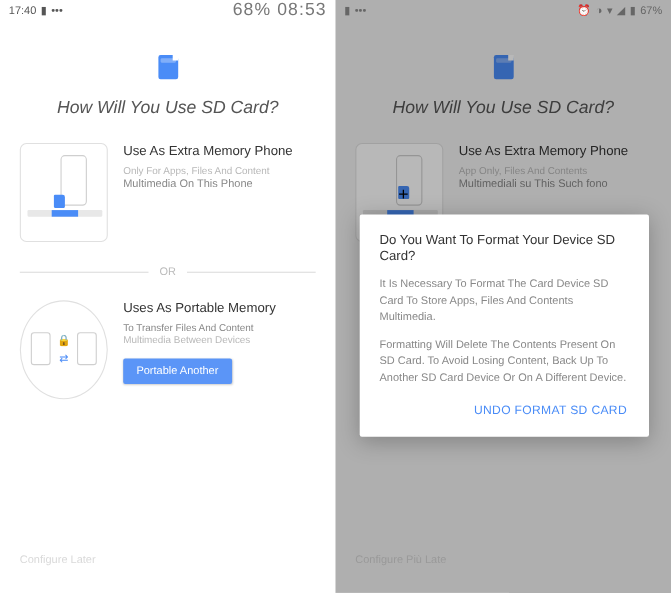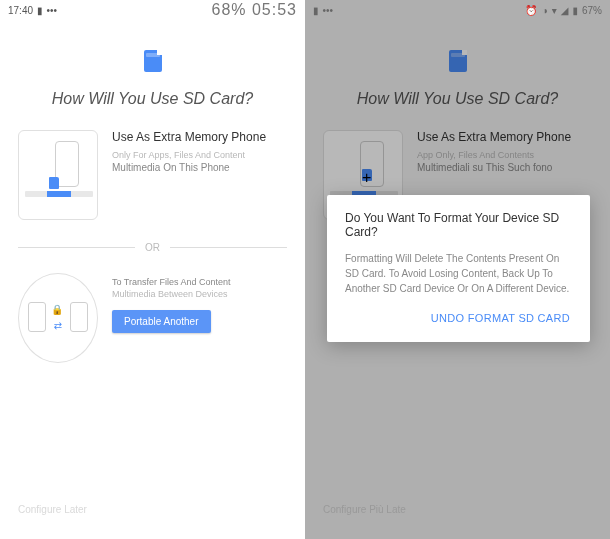--- a/index.html
+++ b/index.html
@@ -59,21 +59,21 @@
 
 <div class="container">
 
   <div class="screen left">
     <div class="status-bar">
       <div class="status-left">
         <span>17:40</span>
         <span>▮</span>
         <span>•••</span>
       </div>
-      <div class="status-center">68% 05:53</div>
+      <div class="status-center">68% 08:53</div>
     </div>
 
     <div class="main-content">
       <div class="sd-top-icon"></div>
       <div class="headline">How Will You Use SD Card?</div>
 
       <div class="option-row">
         <div class="option-illus">
           <div class="illus-phone"></div>
           <div class="illus-sd"></div>
@@ -95,20 +95,21 @@
       <div class="option-row">
         <div class="option-illus" style="border-radius:50%;">
           <div class="illus-circle" style="border:none;">
             <div class="mini-phone l"></div>
             <div class="mini-phone r"></div>
             <div class="mini-lock">🔒</div>
             <div class="mini-arrows">⇄</div>
           </div>
         </div>
         <div class="option-text">
+          <div class="opt-title">Uses As Portable Memory</div>
           <div class="opt-sub" style="color:#888">To Transfer Files And Content</div>
           <div class="opt-sub2" style="color:#b8b8b8;font-size:9px">Multimedia Between Devices</div>
           <button class="btn">Portable Another</button>
         </div>
       </div>
     </div>
 
     <div class="footer-link">Configure Later</div>
   </div>
 
@@ -145,20 +146,21 @@
           <div class="opt-sub">App Only, Files And Contents</div>
           <div class="opt-sub2">Multimediali su This Such fono</div>
         </div>
       </div>
     </div>
 
     <div class="footer-link" style="z-index:0">Configure Più Late</div>
 
     <div class="dialog">
       <div class="dialog-title">Do You Want To Format Your Device SD Card?</div>
+      <div class="dialog-body">It Is Necessary To Format The Card Device SD Card To Store Apps, Files And Contents Multimedia.</div>
       <div class="dialog-body">Formatting Will Delete The Contents Present On SD Card. To Avoid Losing Content, Back Up To Another SD Card Device Or On A Different Device.</div>
       <div class="dialog-actions">
         <button class="dialog-btn">UNDO FORMAT SD CARD</button>
       </div>
     </div>
   </div>
 
 </div>
 
 </body></html>

